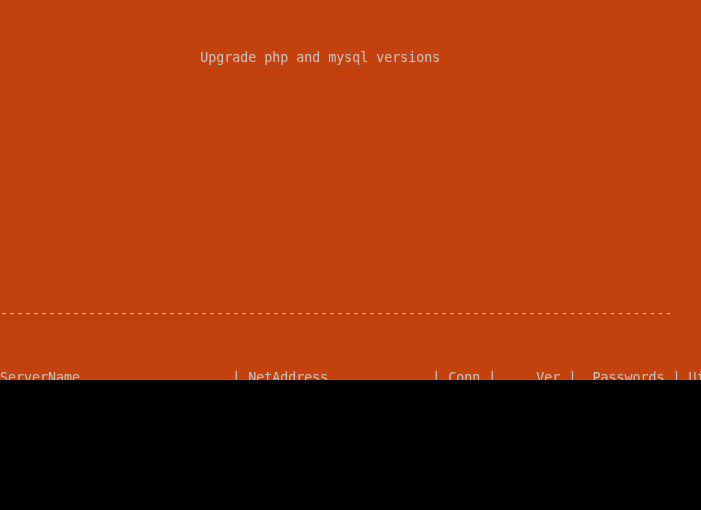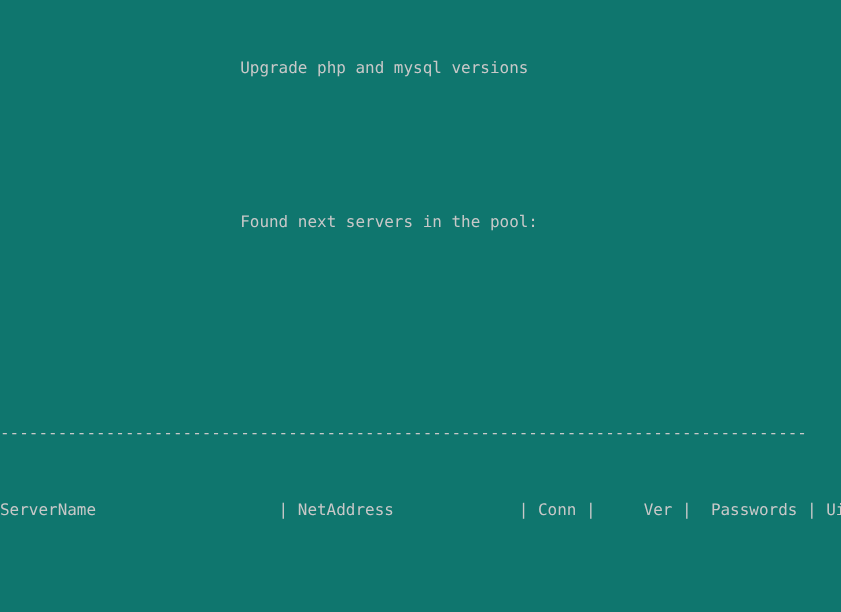--- a/index.html
+++ b/index.html
@@ -9,22 +9,22 @@
     background: #000000;
   }
   body {
     width: 701px;
     height: 510px;
     overflow: hidden;
     font-family: "DejaVu Sans Mono", "Liberation Mono", monospace;
   }
   #terminal {
     width: 701px;
-    height: 510px;
-    background: #0f766e;
+    height: 380px;
+    background: #c2410c;
     color: #c8c8c8;
     font-family: "DejaVu Sans Mono", "Liberation Mono", monospace;
     font-size: 13.3px;
     line-height: 16px;
     letter-spacing: 0px;
     padding: 2px 0 14px 0;
     box-sizing: border-box;
     white-space: pre;
     overflow: hidden;
   }
@@ -39,21 +39,20 @@
 </style>
 </head>
 <body>
 
 <div id="terminal">
 
   <span class="line c-default"><span>                         </span><span>Upgrade php and mysql versions</span></span>
 
   <span class="blank"></span>
 
-  <span class="line c-default"><span>                         </span><span>Found next servers in the pool:</span></span>
 
   <span class="blank"></span>
   <span class="blank"></span>
 
   <span class="line c-default">------------------------------------------------------------------------------------</span>
 
   <span class="line c-default">ServerName                   | NetAddress             | Conn |     Ver |  Passwords | Uid | R</span>
 
   
 

